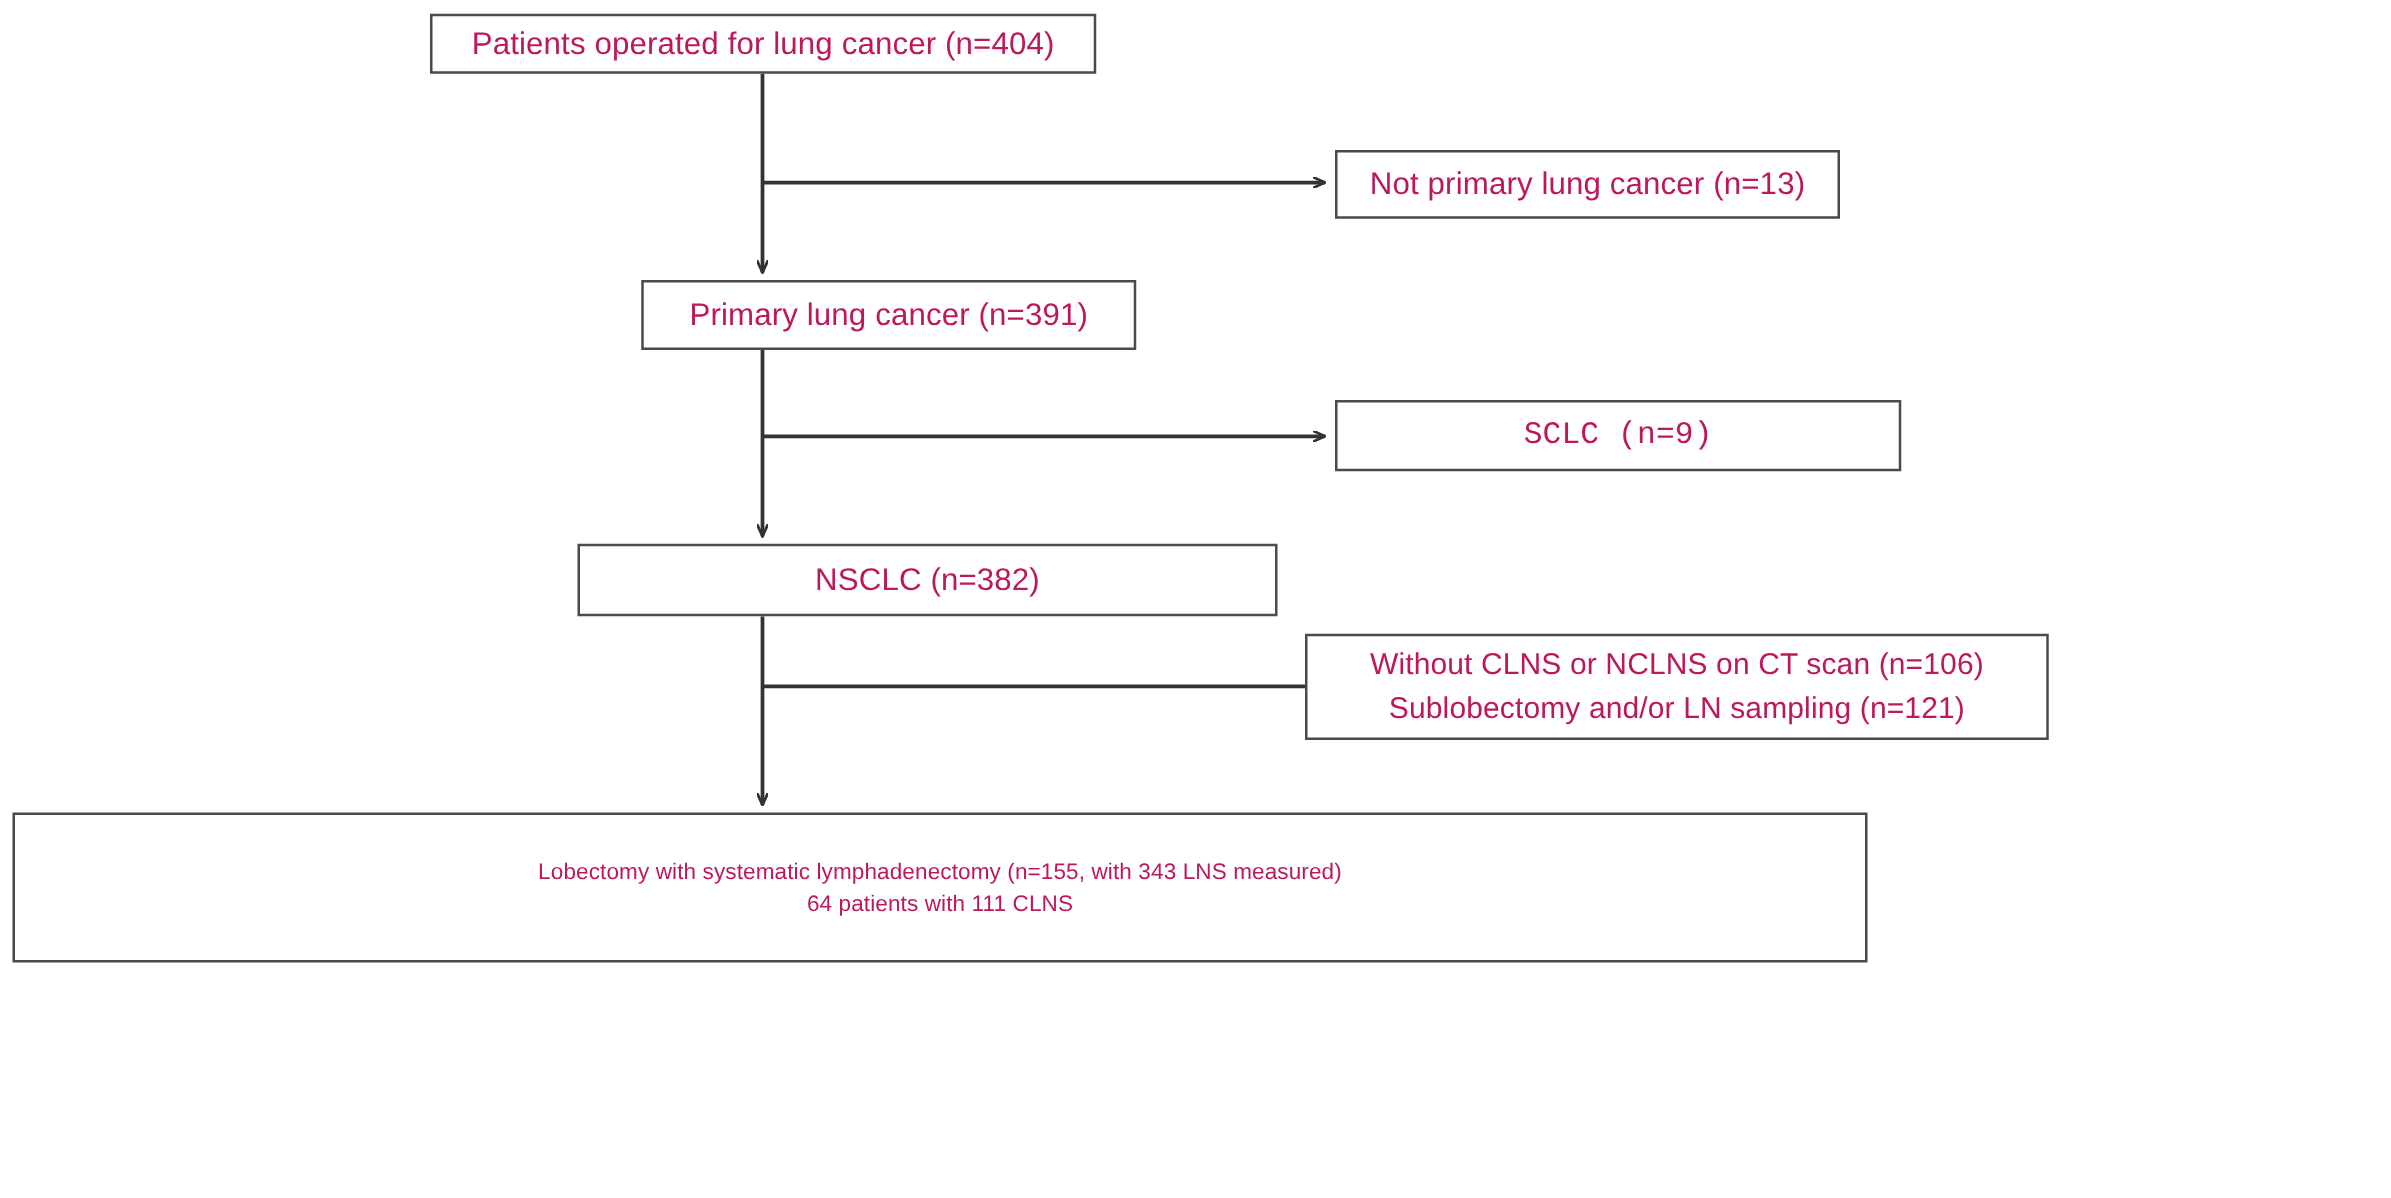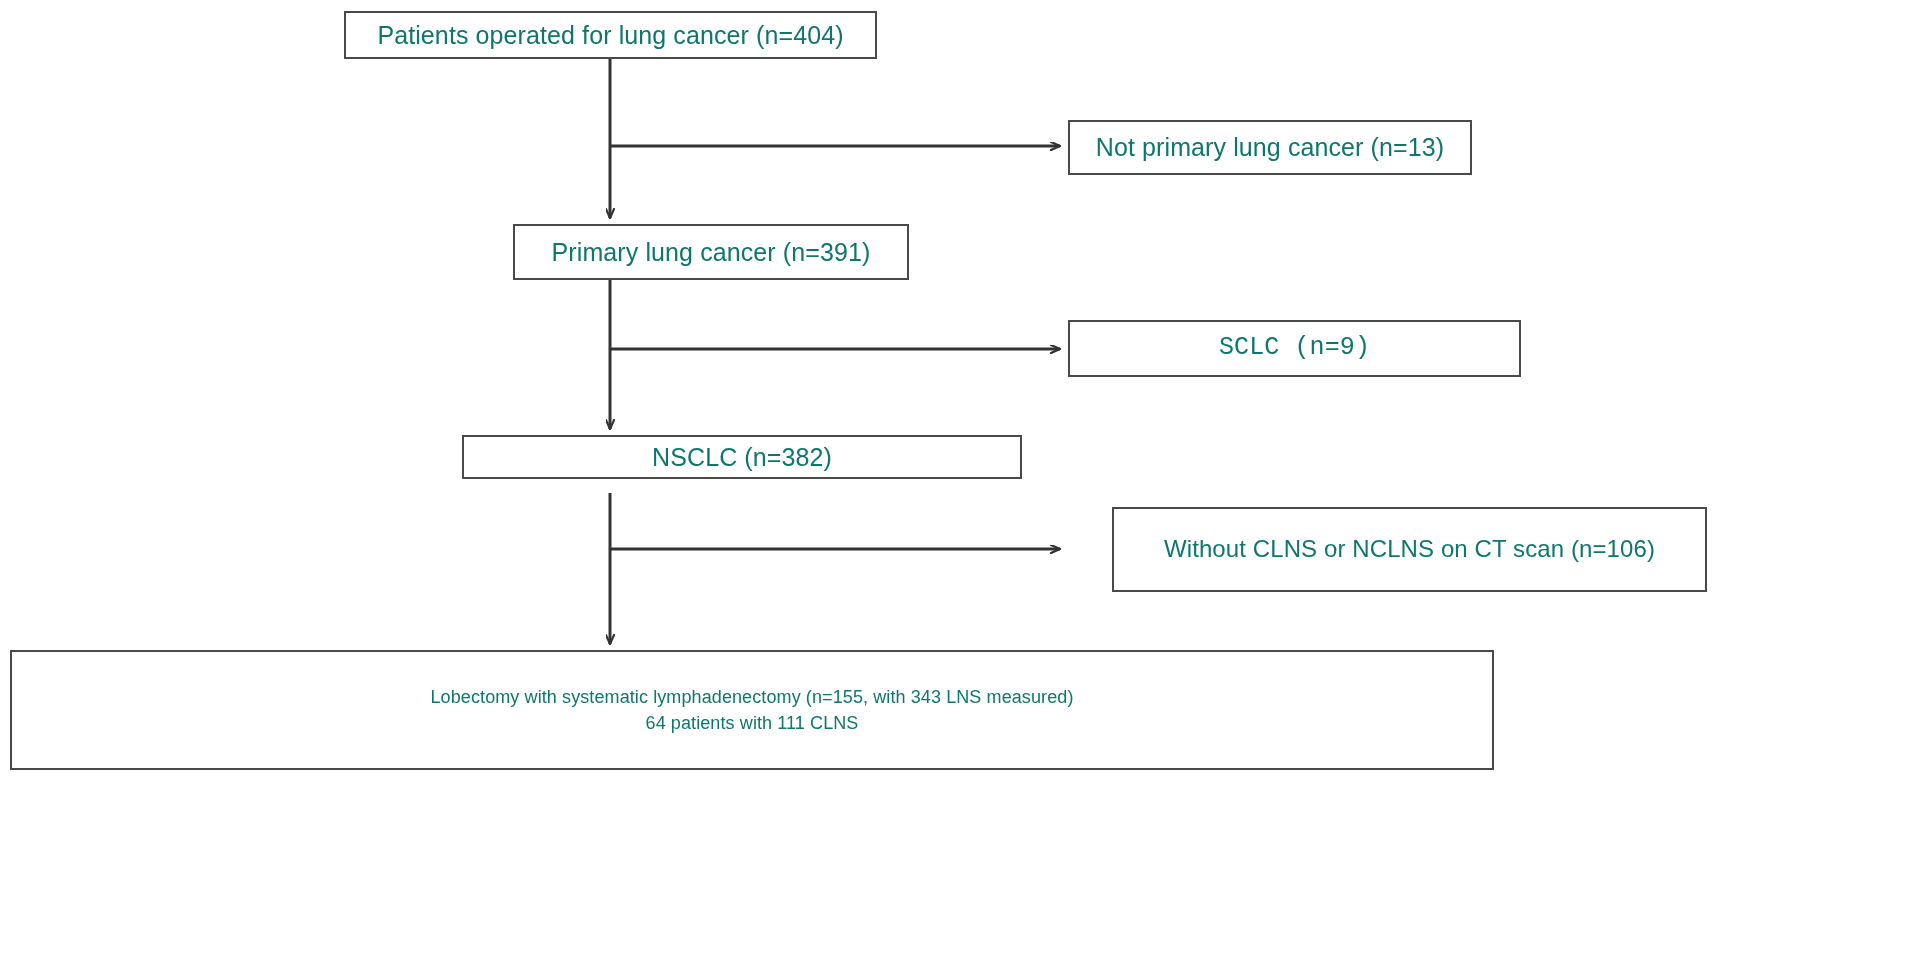--- a/index.html
+++ b/index.html
@@ -31,38 +31,38 @@
     box-sizing: border-box;
     background: #ffffff;
     border: 2.5px solid #4a4a4a;
     display: flex;
     align-items: center;
     justify-content: center;
     text-align: center;
     line-height: 1.45;
     font-size: 25px;
     letter-spacing: 0.1px;
-    color: #0f766e;
+    color: #be185d;
   }
   .node-box .lines {
     width: 100%;
     padding: 0 10px;
     box-sizing: border-box;
   }
   .node-line {
     display: block;
     white-space: pre;
   }
   
   #node-operated   { left: 344px;  top: 11px;  width: 533px;  height: 48px; }
   #node-notprimary { left: 1068px; top: 120px; width: 404px;  height: 55px; }
   #node-primary    { left: 513px;  top: 224px; width: 396px;  height: 56px; }
   #node-sclc       { left: 1068px; top: 320px; width: 453px;  height: 57px; font-family: Liberation Mono, monospace; }
-  #node-nsclc      { left: 462px;  top: 435px; width: 560px;  height: 44px; }
-  #node-excluded2  { left: 1112px; top: 507px; width: 595px;  height: 85px;
+  #node-nsclc      { left: 462px;  top: 435px; width: 560px;  height: 58px; }
+  #node-excluded2  { left: 1044px; top: 507px; width: 595px;  height: 85px;
                      font-size: 24px; }
   #node-final      { left: 10px;   top: 650px; width: 1484px; height: 120px;
                      font-size: 18px; }
   #node-excluded2 .lines,
   #node-final .lines {
     text-align: center;
   }
 </style>
 </head>
 <body>
@@ -124,20 +124,21 @@
 
   <div class="node-box" id="node-nsclc">
     <div class="lines">
       <span class="node-line">NSCLC (n=382)</span>
     </div>
   </div>
 
   <div class="node-box" id="node-excluded2">
     <div class="lines">
       <span class="node-line">Without CLNS or NCLNS on CT scan (n=106)</span>
+      <span class="node-line">Sublobectomy and/or LN sampling (n=121)</span>
     </div>
   </div>
 
   <div class="node-box" id="node-final">
     <div class="lines">
       <span class="node-line">Lobectomy with systematic lymphadenectomy (n=155, with 343 LNS measured)</span>
       <span class="node-line">64 patients with 111 CLNS</span>
     </div>
   </div>
 

